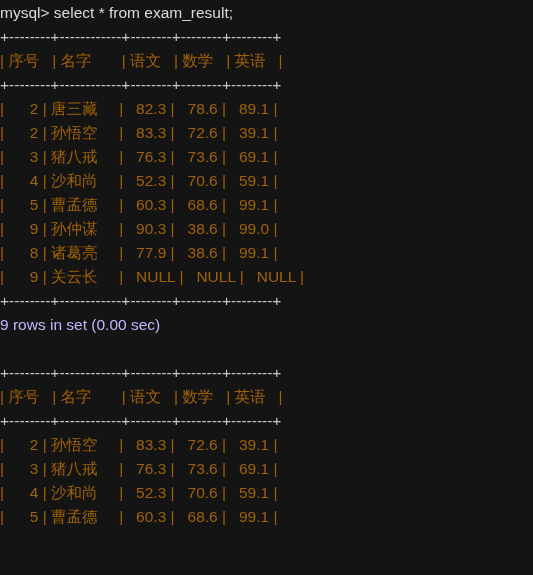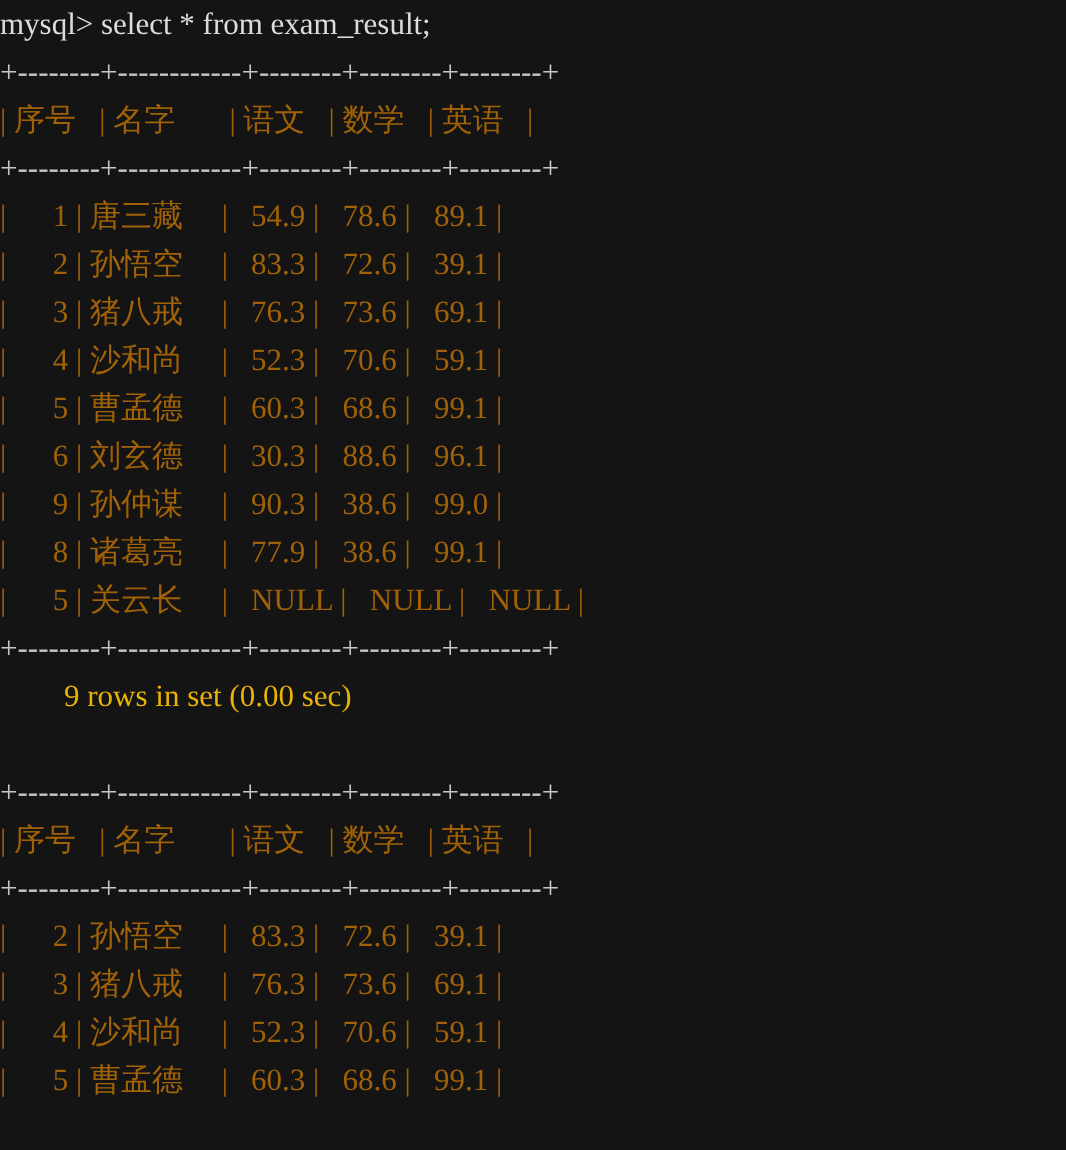--- a/index.html
+++ b/index.html
@@ -6,21 +6,21 @@
     margin: 0;
     padding: 0;
     background: #141414;
   }
   #terminal {
     position: relative;
     width: 533px;
     height: 575px;
     background: #141414;
     overflow: hidden;
-    font-family: Liberation Serif, serif;
+    font-family: Liberation Sans, sans-serif;
     font-size: 15.5px;
     line-height: 24px;
     color: #d9d9d9;
     -webkit-font-smoothing: none;
   }
   .screen {
     padding: 1px 0 0 0;
   }
   .line {
     height: 24px;
@@ -31,46 +31,44 @@
   .prompt-line {
     color: #dcdcdc;
   }
   .rule {
     color: #c8c8c8;
   }
   .row {
     color: #a16207;
   }
   .status {
-    color: #eab308;
-    padding-left: 32px;
+    color: #c4b5fd;
   }
   .blank {
     color: transparent;
   }
 </style>
 </head>
 <body>
 
 <div id="terminal">
   <div class="screen">
 
     <span class="line prompt-line">mysql&gt; select * from exam_result;</span>
     <span class="line rule">+--------+------------+--------+--------+--------+</span>
     <span class="line row">| 序号   | 名字       | 语文   | 数学   | 英语   |</span>
     <span class="line rule">+--------+------------+--------+--------+--------+</span>
-    <span class="line row">|      1 | 唐三藏     |   54.9 |   78.6 |   89.1 |</span>
+    <span class="line row">|      2 | 唐三藏     |   82.3 |   78.6 |   89.1 |</span>
     <span class="line row">|      2 | 孙悟空     |   83.3 |   72.6 |   39.1 |</span>
     <span class="line row">|      3 | 猪八戒     |   76.3 |   73.6 |   69.1 |</span>
     <span class="line row">|      4 | 沙和尚     |   52.3 |   70.6 |   59.1 |</span>
     <span class="line row">|      5 | 曹孟德     |   60.3 |   68.6 |   99.1 |</span>
-    <span class="line row">|      6 | 刘玄德     |   30.3 |   88.6 |   96.1 |</span>
     <span class="line row">|      9 | 孙仲谋     |   90.3 |   38.6 |   99.0 |</span>
     <span class="line row">|      8 | 诸葛亮     |   77.9 |   38.6 |   99.1 |</span>
-    <span class="line row">|      5 | 关云长     |   NULL |   NULL |   NULL |</span>
+    <span class="line row">|      9 | 关云长     |   NULL |   NULL |   NULL |</span>
     <span class="line rule">+--------+------------+--------+--------+--------+</span>
     <span class="line status">9 rows in set (0.00 sec)</span>
     <span class="line blank"> </span>
 
     <span class="line rule">+--------+------------+--------+--------+--------+</span>
     <span class="line row">| 序号   | 名字       | 语文   | 数学   | 英语   |</span>
     <span class="line rule">+--------+------------+--------+--------+--------+</span>
     <span class="line row">|      2 | 孙悟空     |   83.3 |   72.6 |   39.1 |</span>
     <span class="line row">|      3 | 猪八戒     |   76.3 |   73.6 |   69.1 |</span>
     <span class="line row">|      4 | 沙和尚     |   52.3 |   70.6 |   59.1 |</span>

